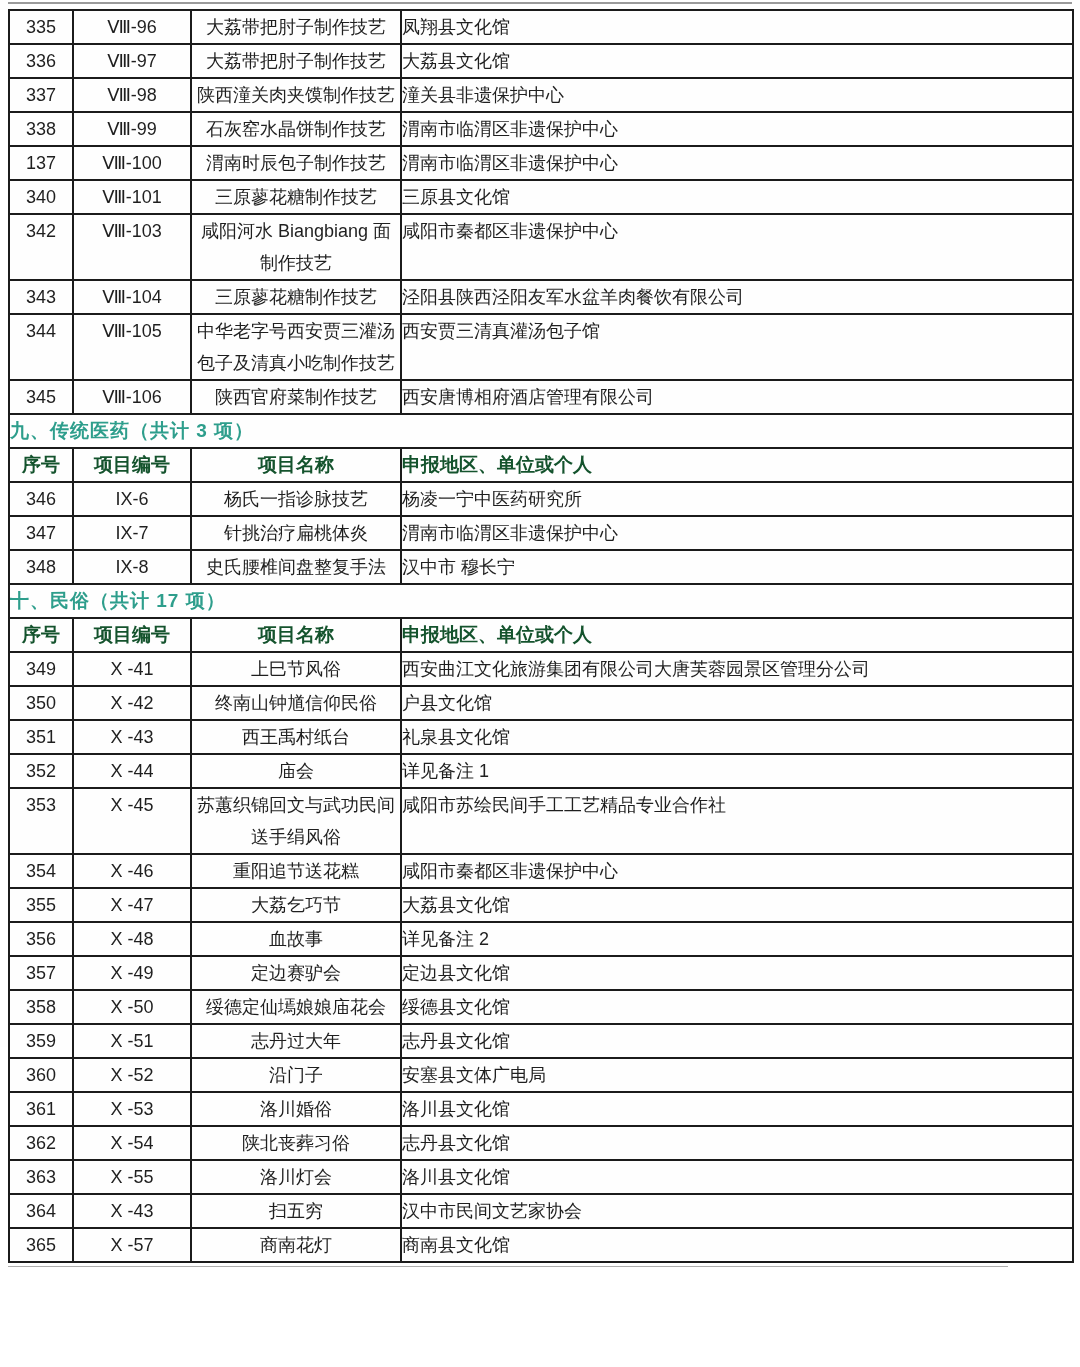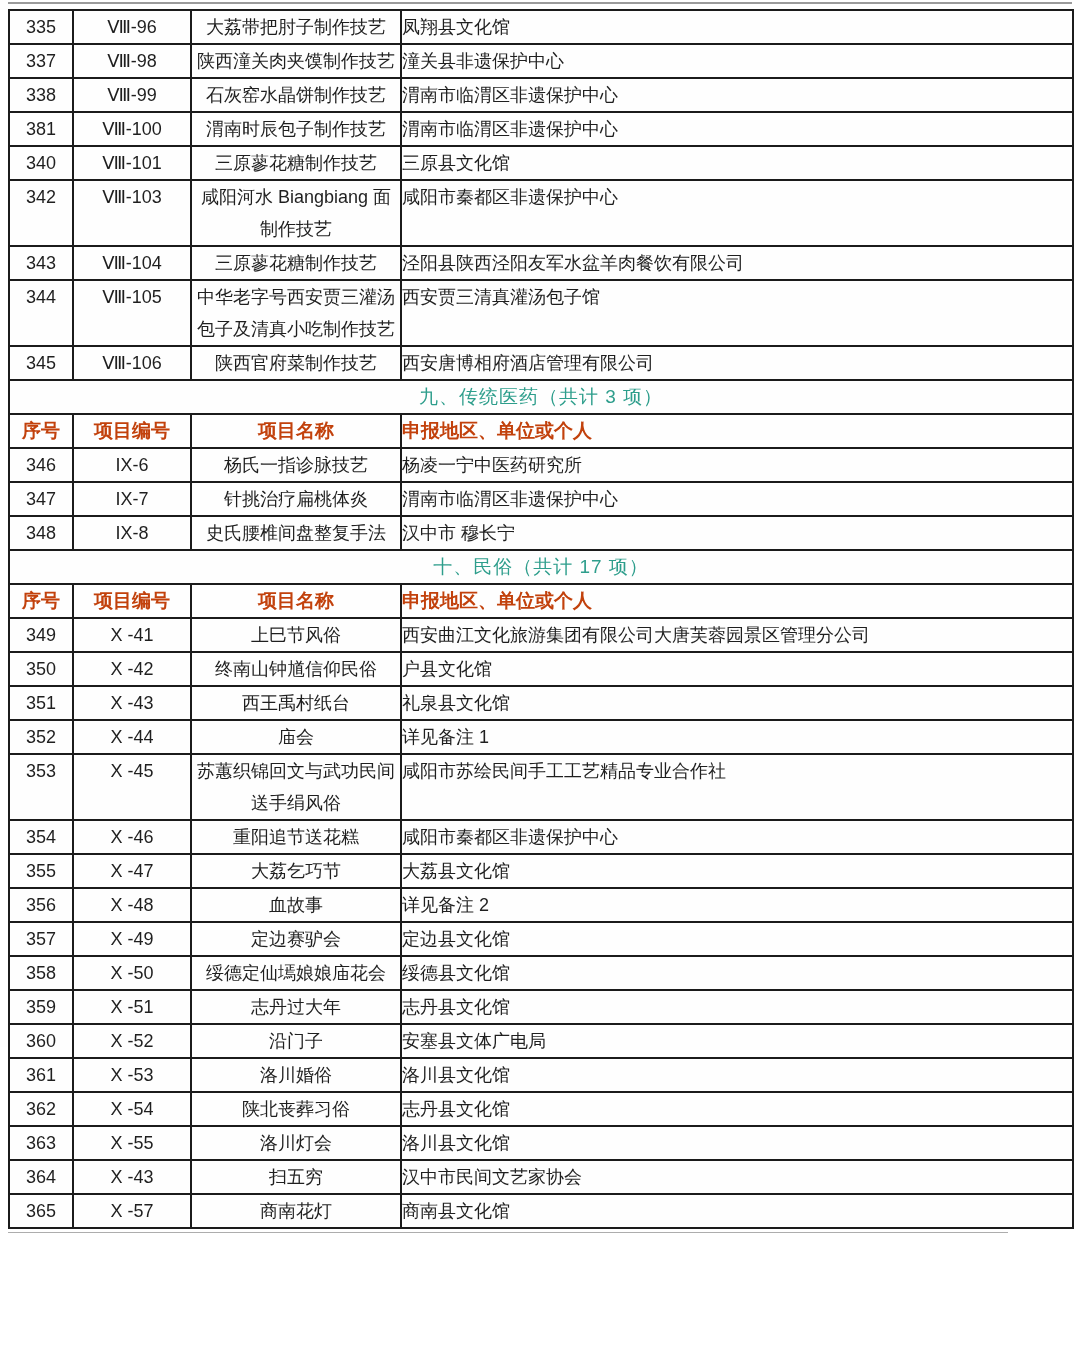--- a/index.html
+++ b/index.html
@@ -45,29 +45,29 @@
   }
   .c-no, .c-code, .c-name { text-align: center; }
   .c-app {
     text-align: left;
     padding-left: 13px;
     padding-right: 4px;
     margin-top: 24px;
   }
   tr.head-row th {
     font-weight: bold;
-    color: #c2410c;
+    color: #14532d;
     text-align: center;
     height: 34px;
     font-size: 19px;
   }
   tr.head-row th.c-app { text-align: left; }
   tr.section-row td {
-    text-align: center;
-    font-weight: normal;
+    text-align: left;
+    font-weight: bold;
     font-size: 19px;
     height: 33px;
     color: var(--section-color, #2e9e8c);
     letter-spacing: 1px;
   }
   tr.data-row td { height: 33px; }
 </style>
 </head>
 <body>
 
@@ -82,33 +82,39 @@
       <col style="width:672px">
     </colgroup>
     <tbody id="table-body">
         <tr class="data-row">
           <td class="c-no">335</td>
           <td class="c-code">Ⅷ-96</td>
           <td class="c-name">大荔带把肘子制作技艺</td>
           <td class="c-app">凤翔县文化馆</td>
         </tr>
         <tr class="data-row">
+          <td class="c-no">336</td>
+          <td class="c-code">Ⅷ-97</td>
+          <td class="c-name">大荔带把肘子制作技艺</td>
+          <td class="c-app">大荔县文化馆</td>
+        </tr>
+        <tr class="data-row">
           <td class="c-no">337</td>
           <td class="c-code">Ⅷ-98</td>
           <td class="c-name">陕西潼关肉夹馍制作技艺</td>
           <td class="c-app">潼关县非遗保护中心</td>
         </tr>
         <tr class="data-row">
           <td class="c-no">338</td>
           <td class="c-code">Ⅷ-99</td>
           <td class="c-name">石灰窑水晶饼制作技艺</td>
           <td class="c-app">渭南市临渭区非遗保护中心</td>
         </tr>
         <tr class="data-row">
-          <td class="c-no">381</td>
+          <td class="c-no">137</td>
           <td class="c-code">Ⅷ-100</td>
           <td class="c-name">渭南时辰包子制作技艺</td>
           <td class="c-app">渭南市临渭区非遗保护中心</td>
         </tr>
         <tr class="data-row">
           <td class="c-no">340</td>
           <td class="c-code">Ⅷ-101</td>
           <td class="c-name">三原蓼花糖制作技艺</td>
           <td class="c-app">三原县文化馆</td>
         </tr>

